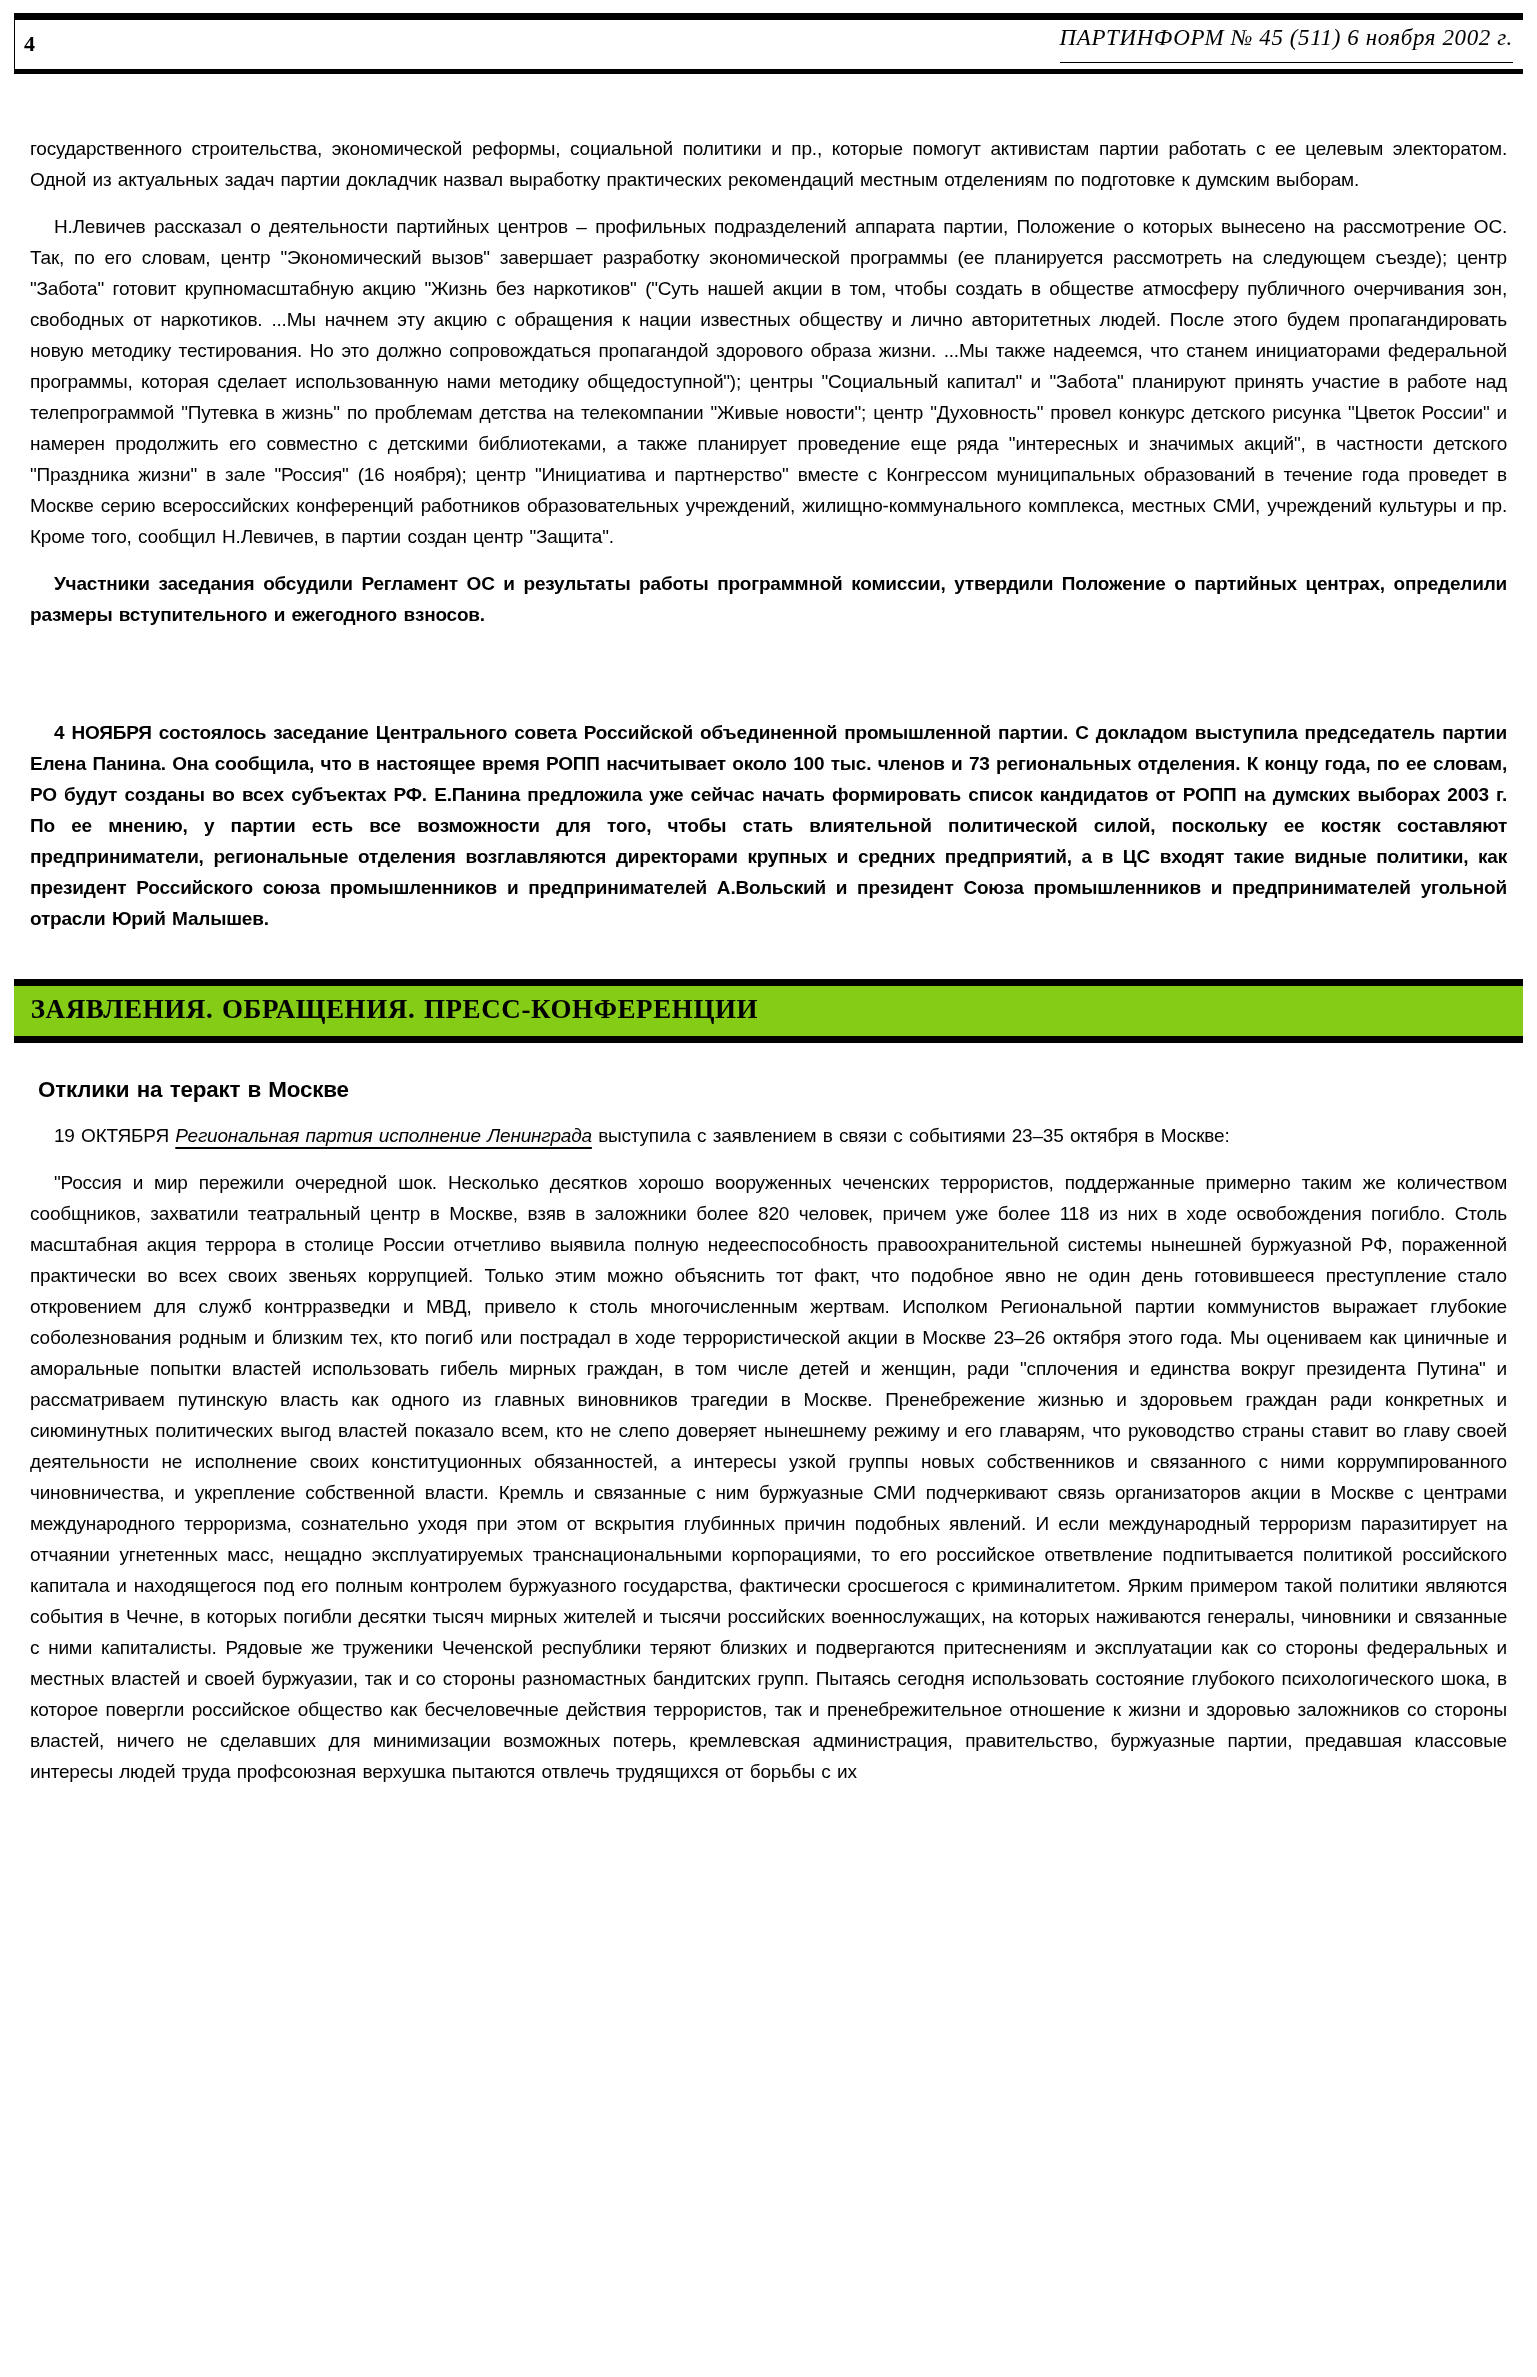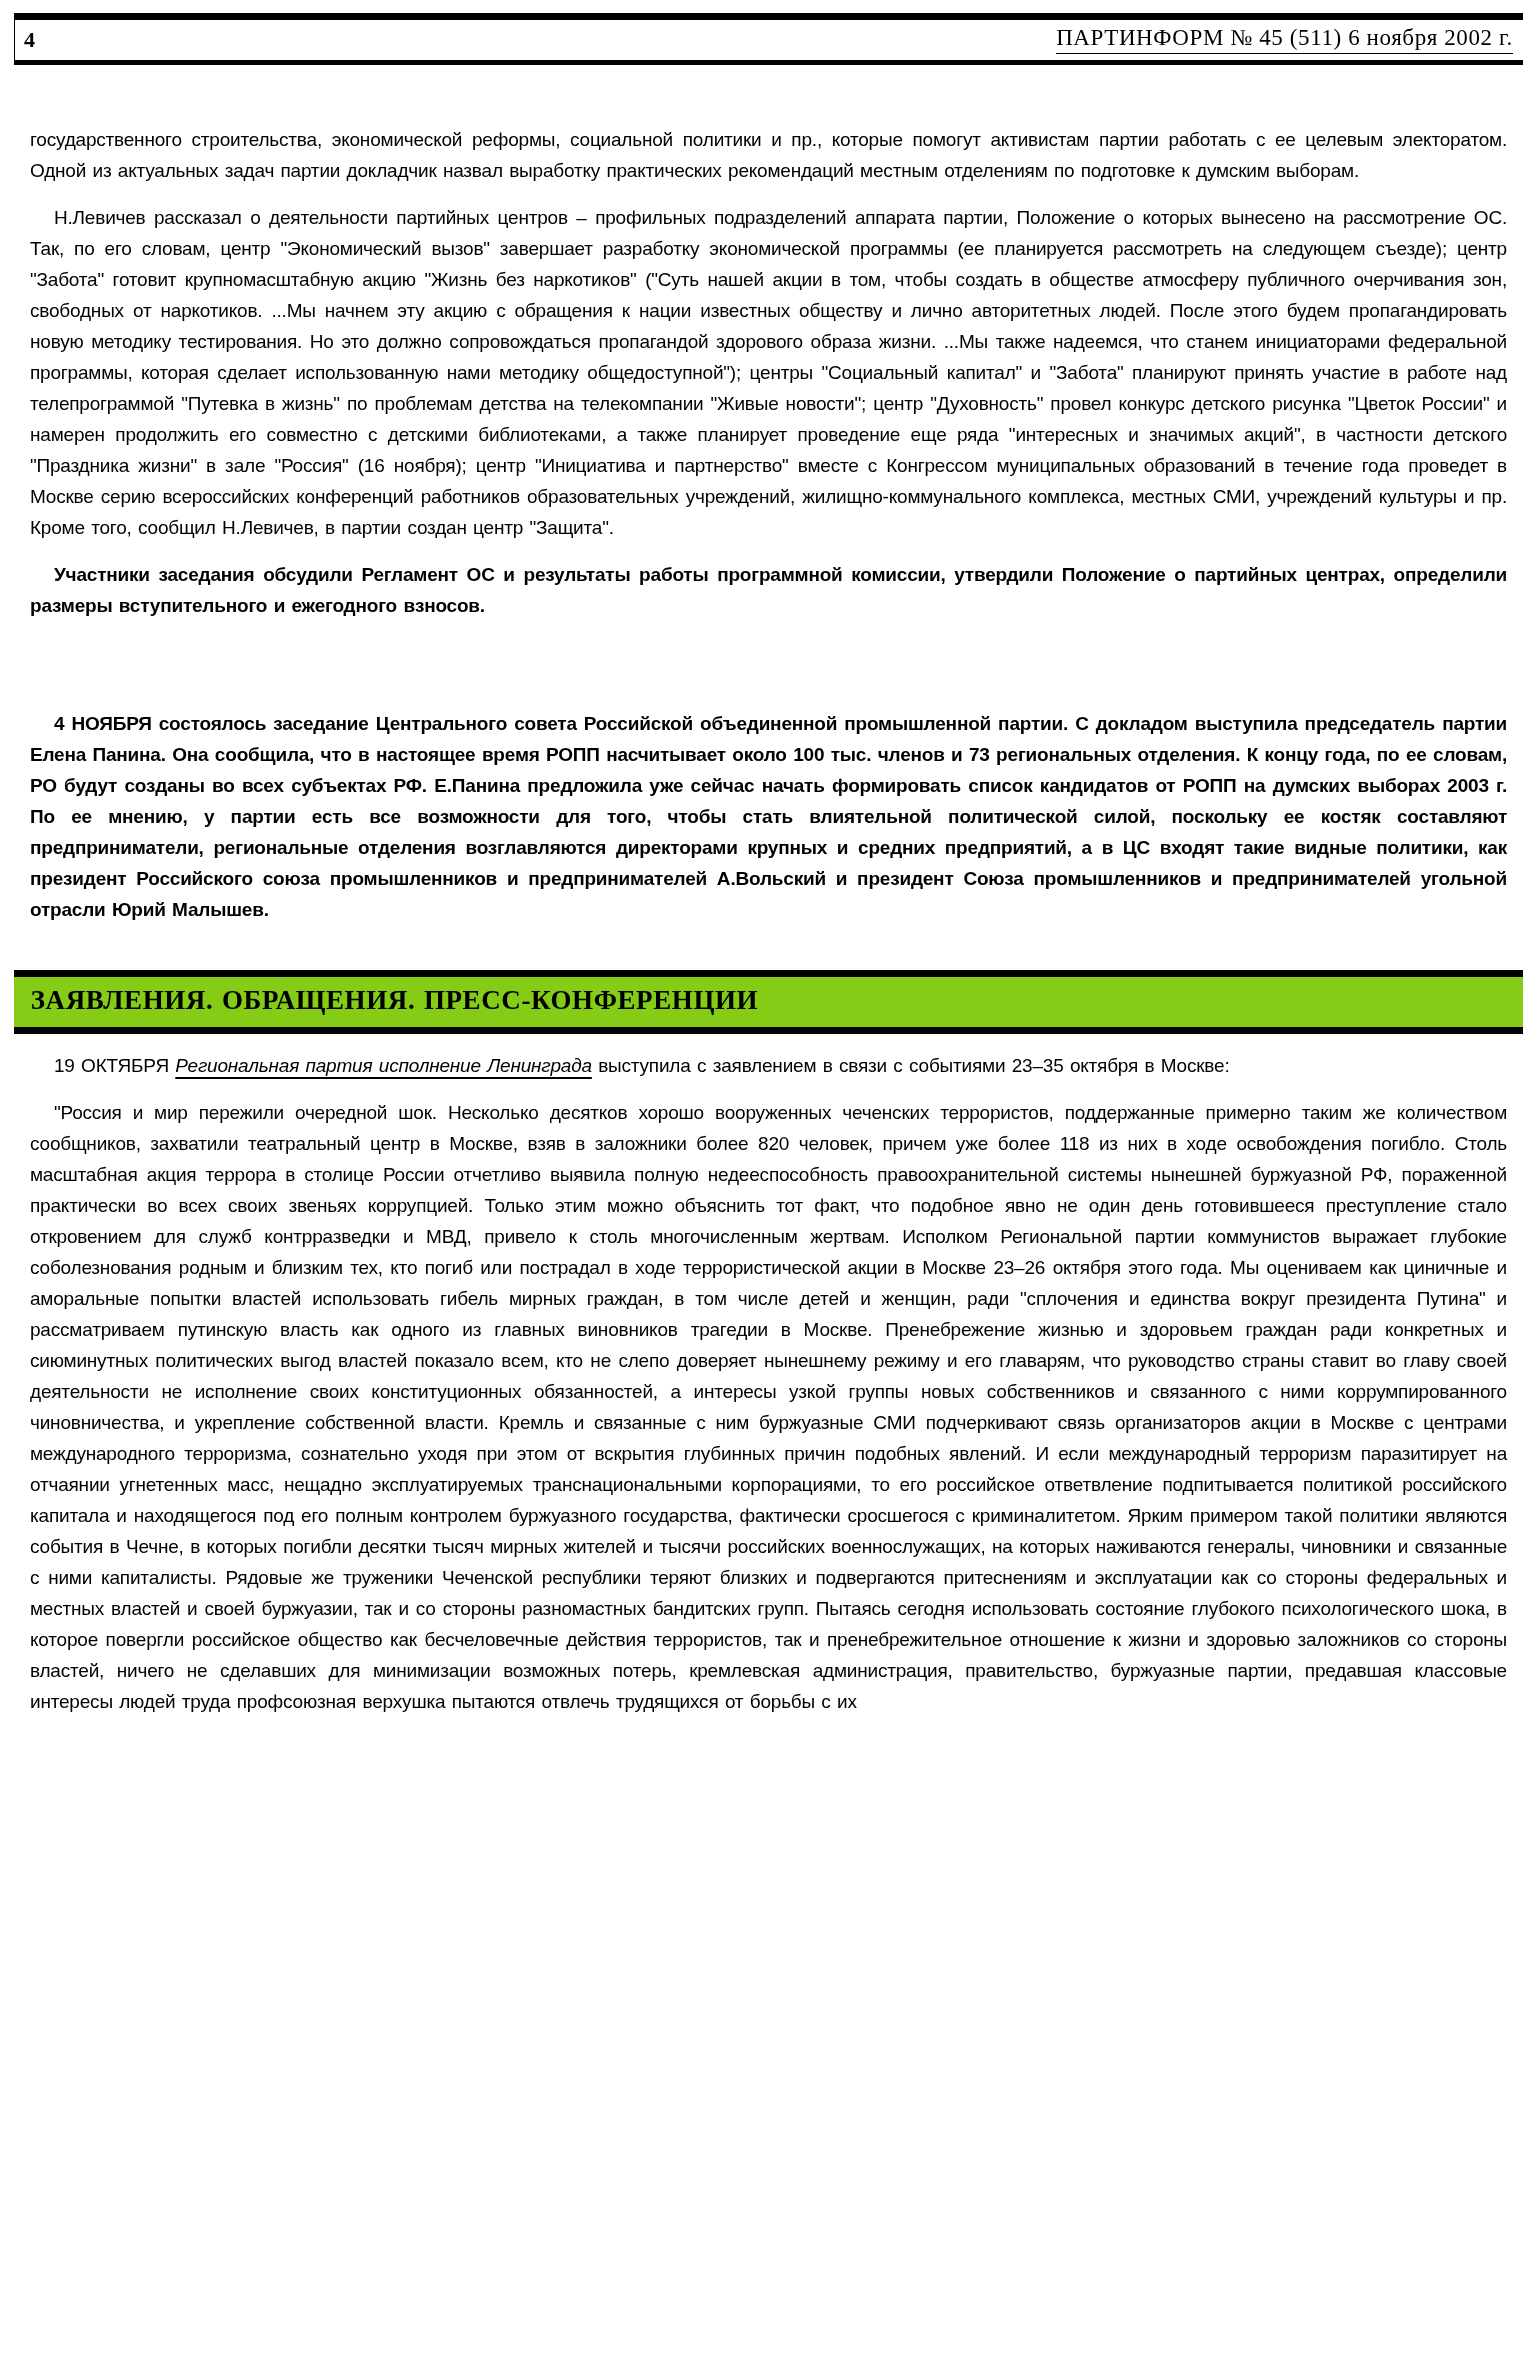--- a/index.html
+++ b/index.html
@@ -31,24 +31,25 @@
     padding: 5.1px 10.2px 6.4px 9px;
     min-height: 40px;
   }
   .page-number {
     font-family: "Liberation Serif", serif;
     font-size: 22px;
     font-weight: bold;
   }
   .running-title {
     font-family: "Liberation Serif", serif;
+    font-style: italic;
     font-size: 23px;
     letter-spacing: 0.6px;
     border-bottom: 1.3px solid #000;
-    padding-bottom: 2px;
+    padding-bottom: 11px;
   }
 
   
   .bodytext {
     margin-top: 59px;
     font-size: 19px;
     line-height: 31px;
     text-align: justify;
     letter-spacing: -0.2px;
     word-spacing: 1.3px;
@@ -109,20 +110,21 @@
     <p class="indent bold">Участники заседания обсудили Регламент ОС и результаты работы программной комиссии, утвердили Положение о партийных центрах, определили размеры вступительного и ежегодного взносов.</p>
 
     <div class="gap-lg"></div>
 
     <p class="indent bold">4 НОЯБРЯ состоялось заседание Центрального совета Российской объединенной промышленной партии. С докладом выступила председатель партии Елена Панина. Она сообщила, что в настоящее время РОПП насчитывает около 100 тыс. членов и 73 региональных отделения. К концу года, по ее словам, РО будут созданы во всех субъектах РФ. Е.Панина предложила уже сейчас начать формировать список кандидатов от РОПП на думских выборах 2003 г. По ее мнению, у партии есть все возможности для того, чтобы стать влиятельной политической силой, поскольку ее костяк составляют предприниматели, региональные отделения возглавляются директорами крупных и средних предприятий, а в ЦС входят такие видные политики, как президент Российского союза промышленников и предпринимателей А.Вольский и президент Союза промышленников и предпринимателей угольной отрасли Юрий Малышев.</p>
 
     <div class="section-bar">
       <span class="bar-title">ЗАЯВЛЕНИЯ. ОБРАЩЕНИЯ. ПРЕСС-КОНФЕРЕНЦИИ</span>
     </div>
 
+    <h2 class="subheading">Отклики на теракт в Москве</h2>
 
     <p class="indent"><span>19 ОКТЯБРЯ </span><span class="party-name">Региональная партия исполнение Ленинграда</span><span> выступила с заявлением в связи с событиями 23–35 октября в Москве:</span></p>
 
     <p class="indent">"Россия и мир пережили очередной шок. Несколько десятков хорошо вооруженных чеченских террористов, поддержанные примерно таким же количеством сообщников, захватили театральный центр в Москве, взяв в заложники более 820 человек, причем уже более 118 из них в ходе освобождения погибло. Столь масштабная акция террора в столице России отчетливо выявила полную недееспособность правоохранительной системы нынешней буржуазной РФ, пораженной практически во всех своих звеньях коррупцией. Только этим можно объяснить тот факт, что подобное явно не один день готовившееся преступление стало откровением для служб контрразведки и МВД, привело к столь многочисленным жертвам. Исполком Региональной партии коммунистов выражает глубокие соболезнования родным и близким тех, кто погиб или пострадал в ходе террористической акции в Москве 23–26 октября этого года. Мы оцениваем как циничные и аморальные попытки властей использовать гибель мирных граждан, в том числе детей и женщин, ради "сплочения и единства вокруг президента Путина" и рассматриваем путинскую власть как одного из главных виновников трагедии в Москве. Пренебрежение жизнью и здоровьем граждан ради конкретных и сиюминутных политических выгод властей показало всем, кто не слепо доверяет нынешнему режиму и его главарям, что руководство страны ставит во главу своей деятельности не исполнение своих конституционных обязанностей, а интересы узкой группы новых собственников и связанного с ними коррумпированного чиновничества, и укрепление собственной власти. Кремль и связанные с ним буржуазные СМИ подчеркивают связь организаторов акции в Москве с центрами международного терроризма, сознательно уходя при этом от вскрытия глубинных причин подобных явлений. И если международный терроризм паразитирует на отчаянии угнетенных масс, нещадно эксплуатируемых транснациональными корпорациями, то его российское ответвление подпитывается политикой российского капитала и находящегося под его полным контролем буржуазного государства, фактически сросшегося с криминалитетом. Ярким примером такой политики являются события в Чечне, в которых погибли десятки тысяч мирных жителей и тысячи российских военнослужащих, на которых наживаются генералы, чиновники и связанные с ними капиталисты. Рядовые же труженики Чеченской республики теряют близких и подвергаются притеснениям и эксплуатации как со стороны федеральных и местных властей и своей буржуазии, так и со стороны разномастных бандитских групп. Пытаясь сегодня использовать состояние глубокого психологического шока, в которое повергли российское общество как бесчеловечные действия террористов, так и пренебрежительное отношение к жизни и здоровью заложников со стороны властей, ничего не сделавших для минимизации возможных потерь, кремлевская администрация, правительство, буржуазные партии, предавшая классовые интересы людей труда профсоюзная верхушка пытаются отвлечь трудящихся от борьбы с их</p>
 
   </div>
 
 </div>
 
 

